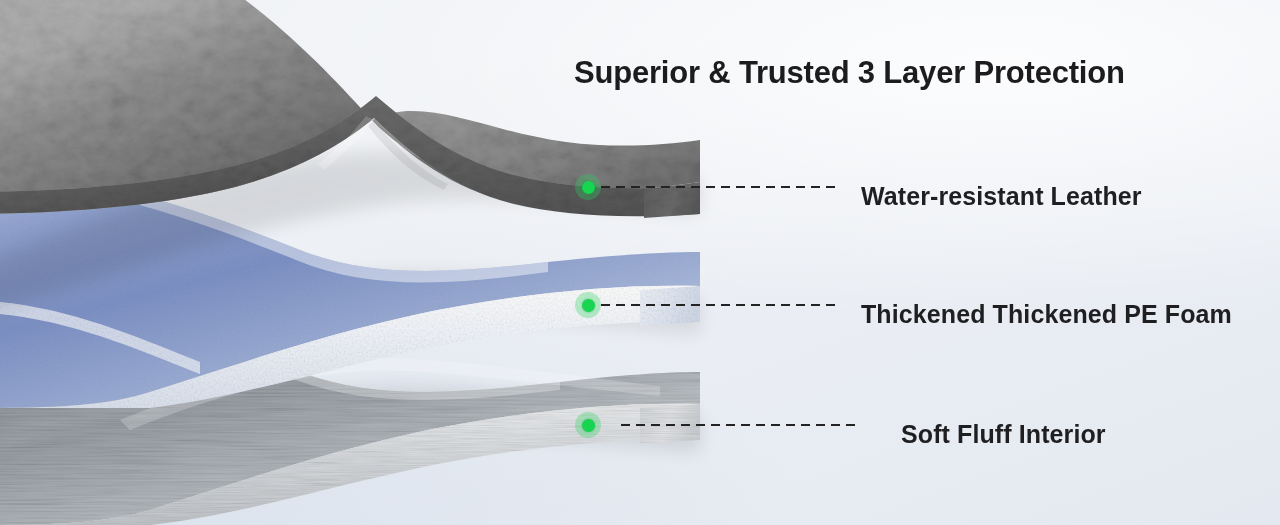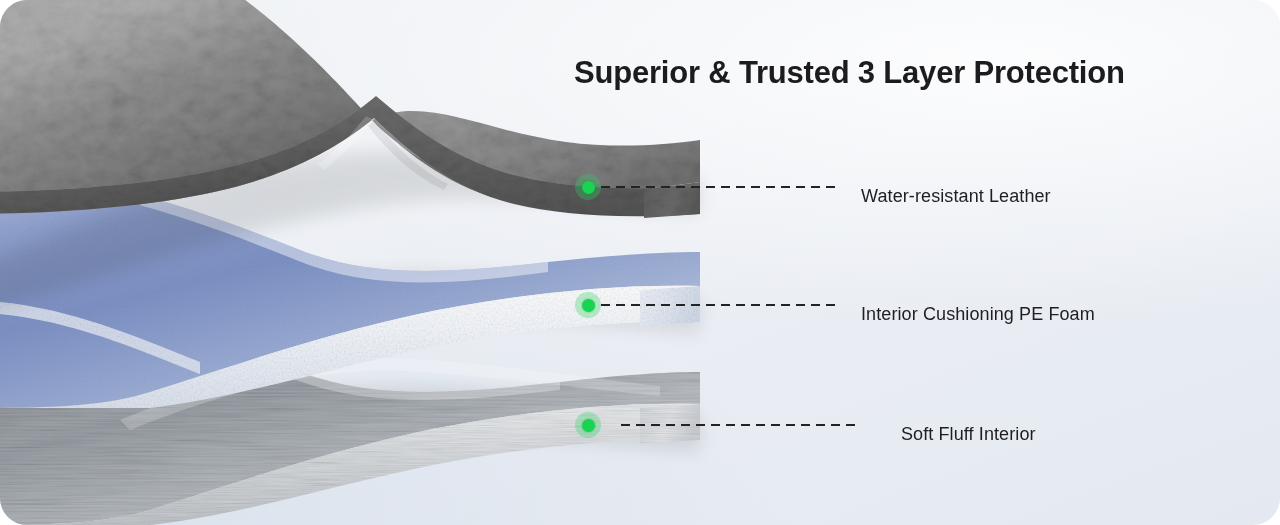--- a/index.html
+++ b/index.html
@@ -8,21 +8,20 @@
     padding: 0;
     background: #ffffff;
   }
   #stage {
     position: relative;
     width: 1280px;
     height: 525px;
     overflow: hidden;
     font-family: "Liberation Sans", sans-serif;
     background: linear-gradient(160deg, #f1f3f6 0%, #eceff4 45%, #e4e9f1 100%);
-    border-radius: 27px;
   }
 
   
   .bg-wash {
     position: absolute;
     inset: 0;
     background:
       radial-gradient(120% 90% at 78% 12%, rgba(255,255,255,0.85) 0%, rgba(255,255,255,0.0) 55%),
       radial-gradient(90% 80% at 8% 95%, rgba(205,217,233,0.55) 0%, rgba(205,217,233,0) 60%);
     pointer-events: none;
@@ -81,22 +80,22 @@
   }
   .leader {
     height: 2px;
     flex: 0 0 auto;
     background-image: linear-gradient(to right, #232323 0 9px, rgba(0,0,0,0) 9px 15px);
     background-size: 15px 2px;
     background-repeat: repeat-x;
   }
   .callout-label {
     margin-left: 22px;
-    font-size: 18px;
-    font-weight: normal;
+    font-size: 25px;
+    font-weight: bold;
     color: #1f1f21;
     white-space: nowrap;
     letter-spacing: 0.1px;
     margin-top: 18px;
   }
 </style>
 </head>
 <body>
 
 <div id="stage">
@@ -337,21 +336,21 @@
     <span class="leader" style="width:238px;"></span>
     <span class="callout-label">Water-resistant Leather</span>
   </div>
 
   <div class="callout" style="top:290px;">
     <span class="dot-wrap">
       <span class="dot-halo"></span>
       <span class="dot-core"></span>
     </span>
     <span class="leader" style="width:238px;"></span>
-    <span class="callout-label">Interior Cushioning PE Foam</span>
+    <span class="callout-label">Thickened Thickened PE Foam</span>
   </div>
 
   <div class="callout" style="top:410px;gap:20px;">
     <span class="dot-wrap">
       <span class="dot-halo"></span>
       <span class="dot-core"></span>
     </span>
     <span class="leader" style="width:238px;"></span>
     <span class="callout-label">Soft Fluff Interior</span>
   </div>

